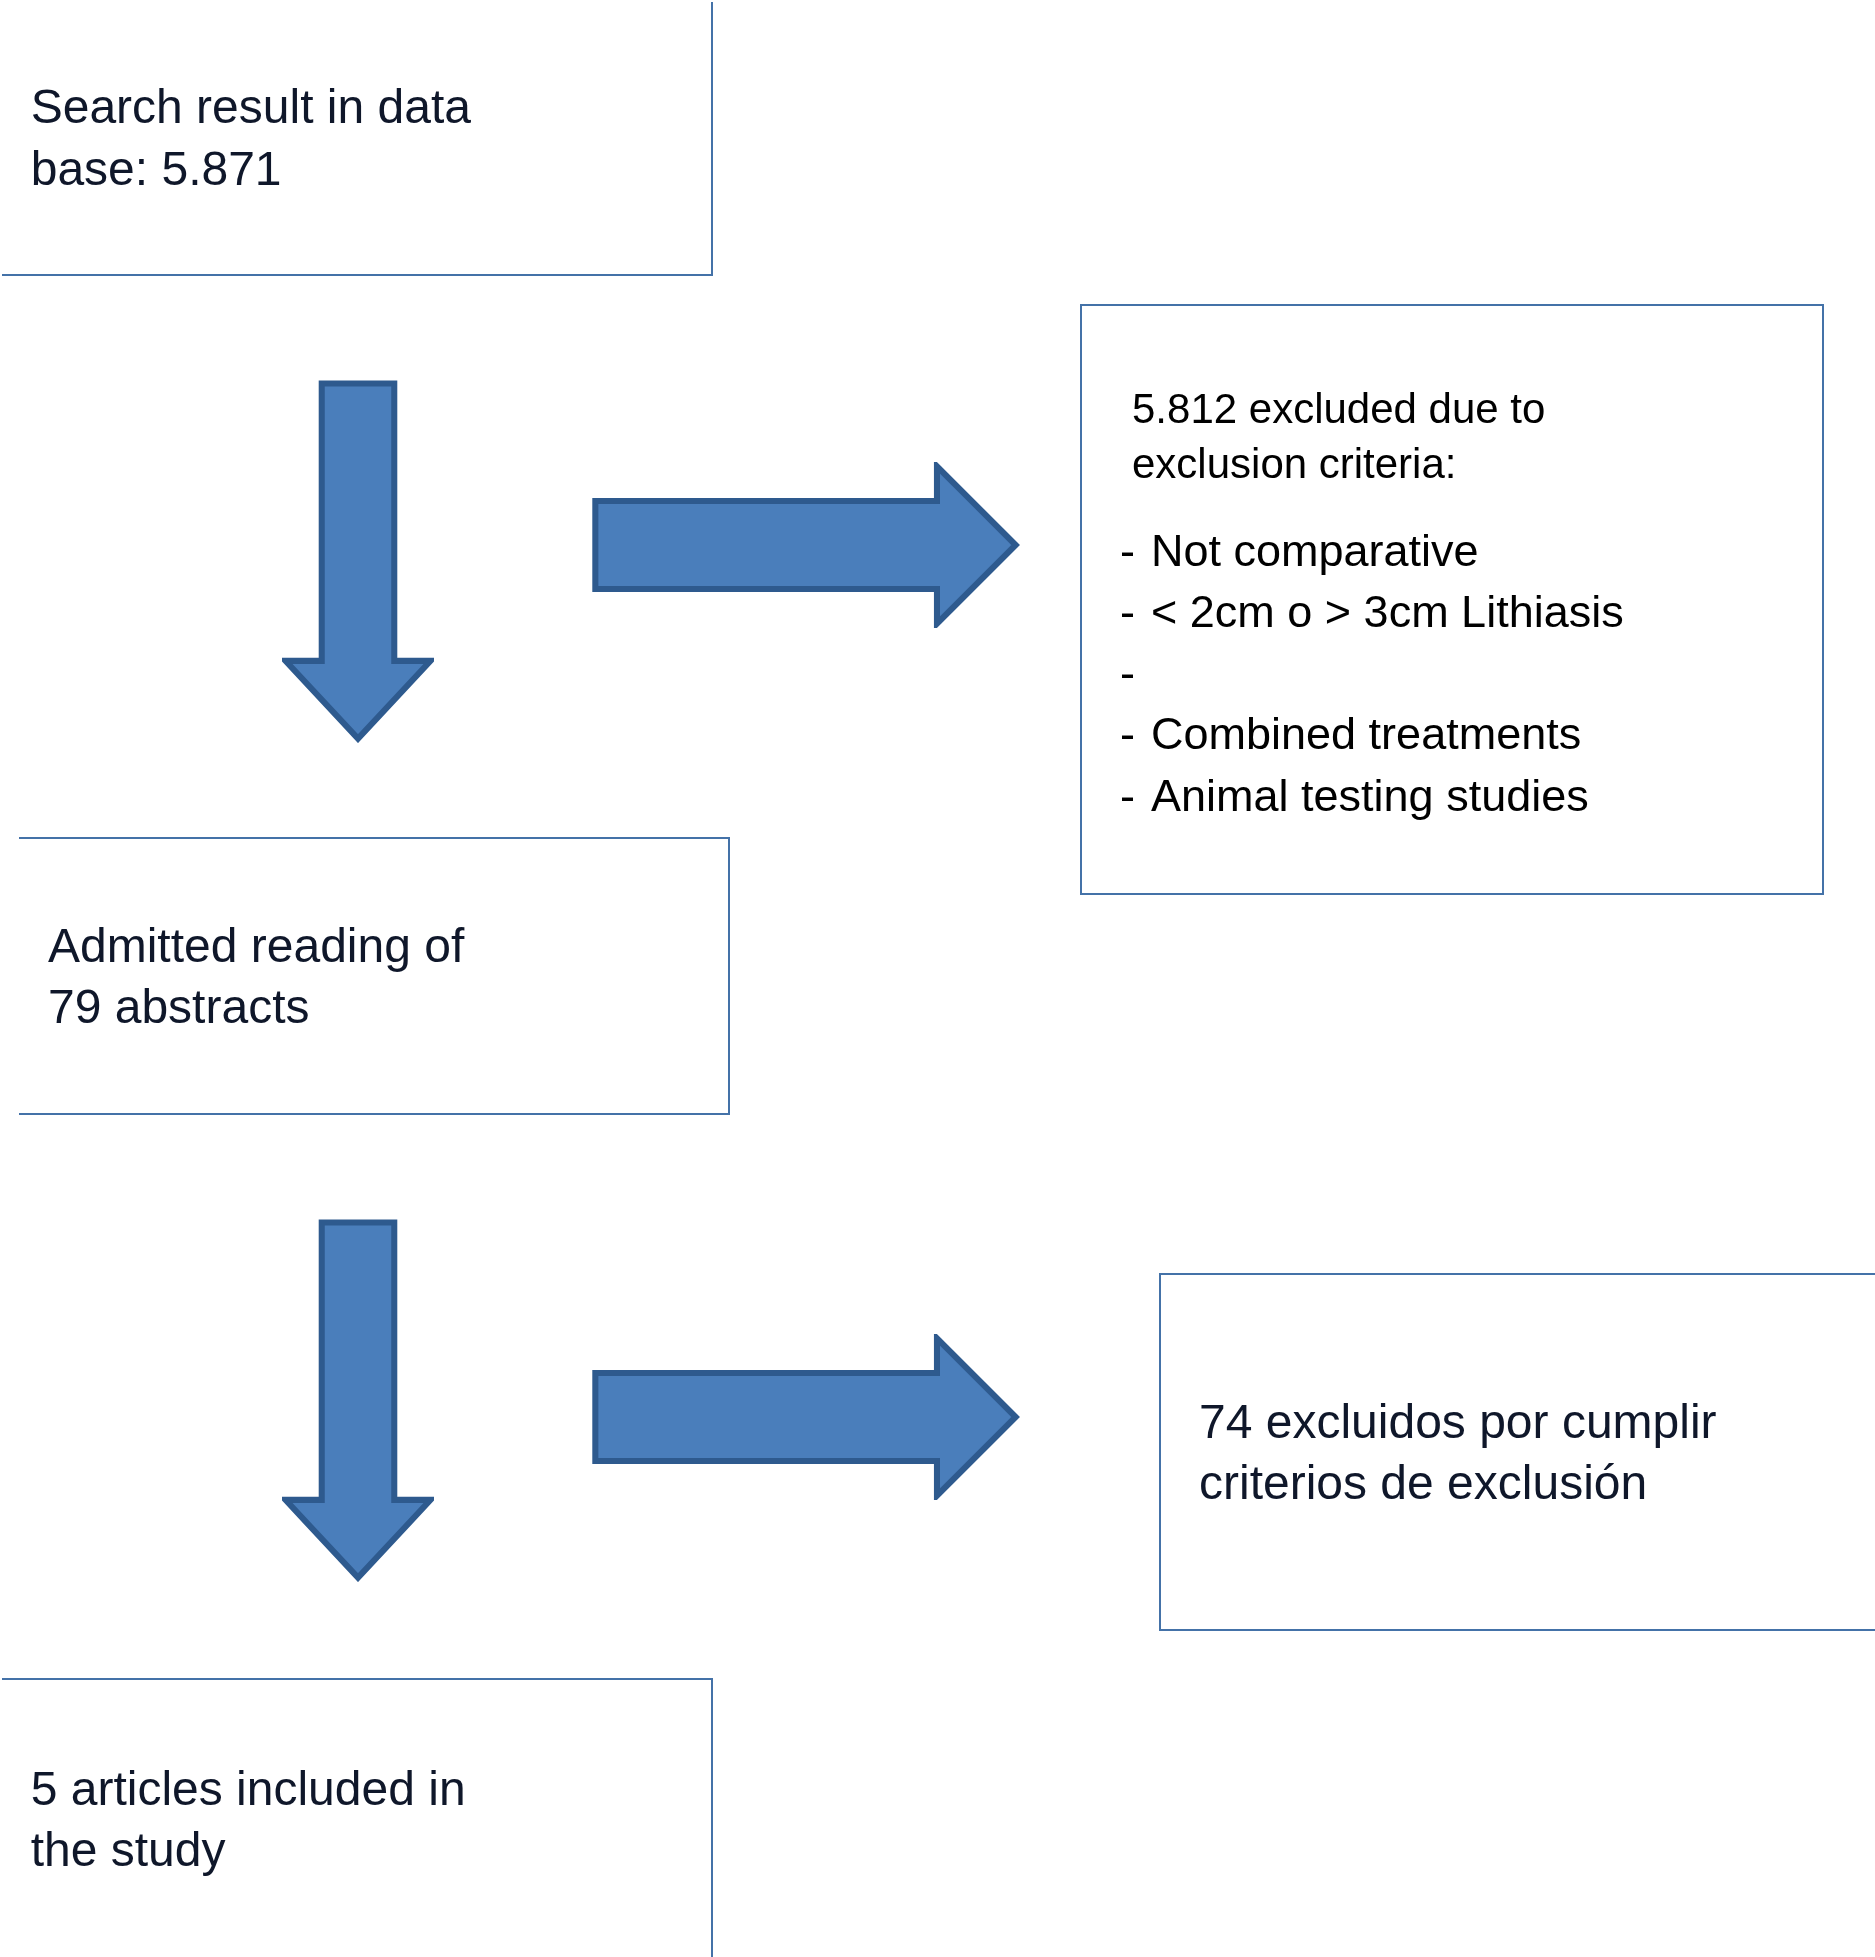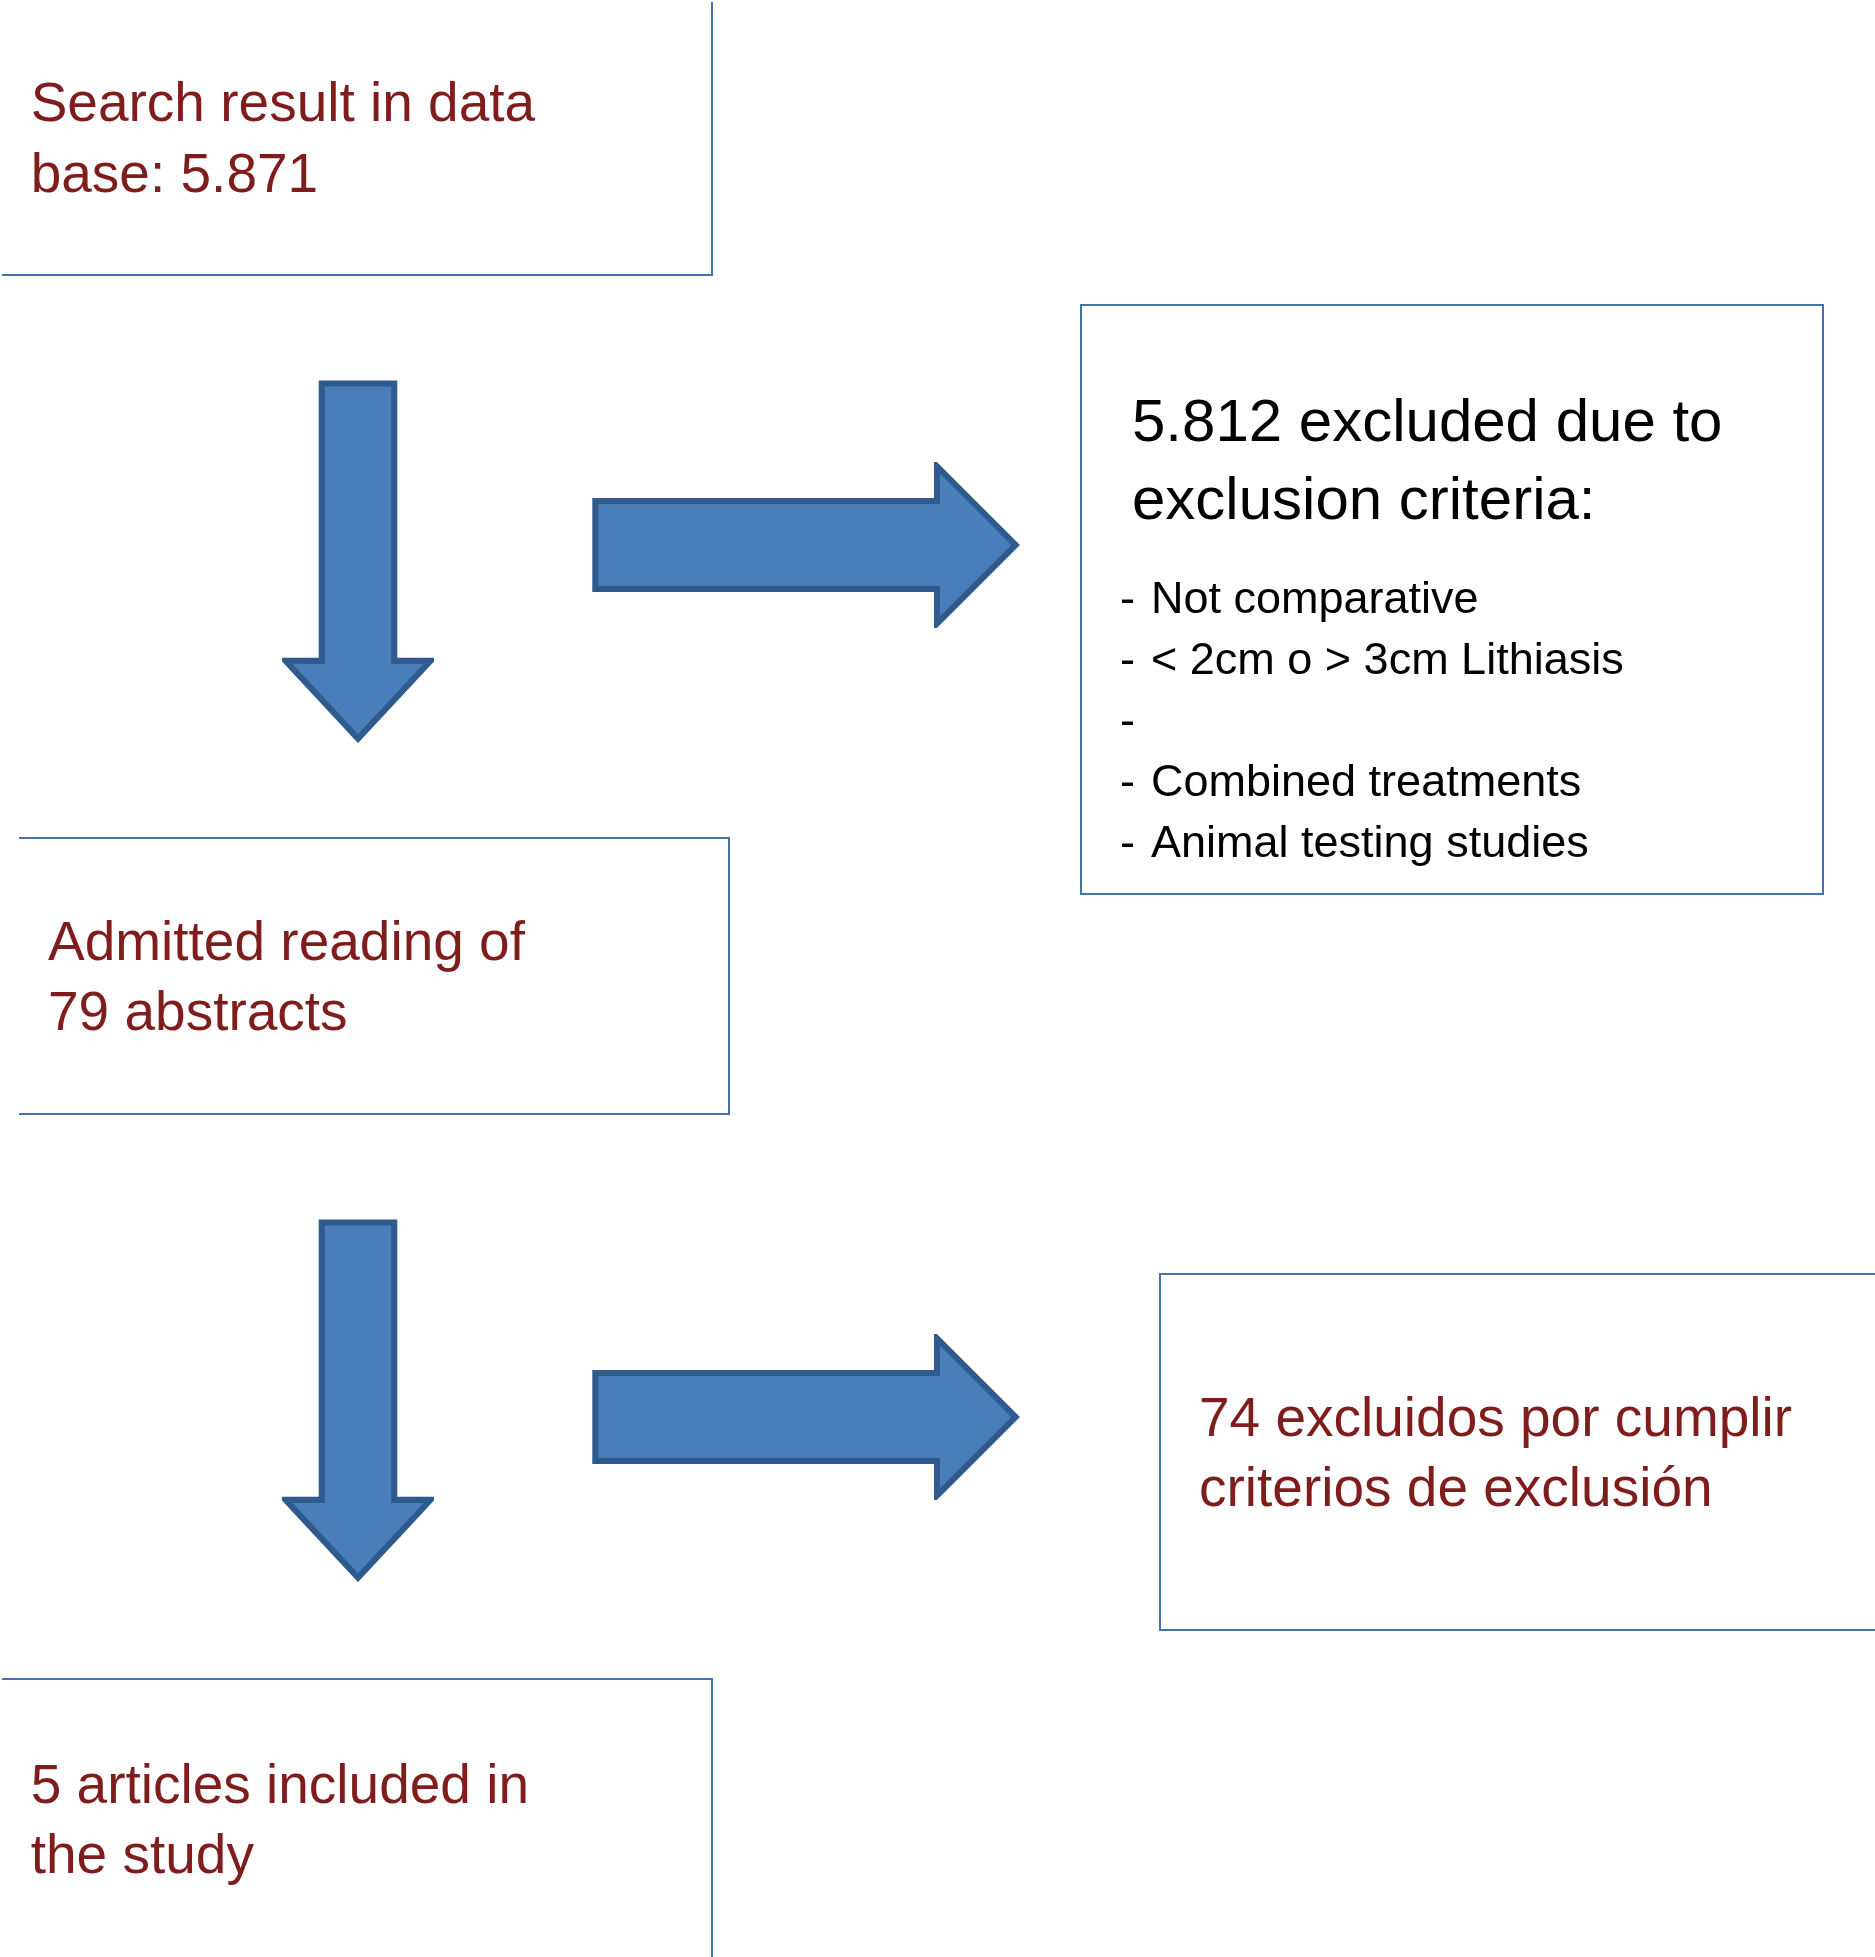--- a/index.html
+++ b/index.html
@@ -20,23 +20,23 @@
   .node-box {
     position: absolute;
     box-sizing: border-box;
     background: #ffffff;
     border: 2.6px solid #4472a8;
     display: flex;
     flex-direction: column;
     justify-content: center;
   }
   .node-text {
-    font-size: 55px;
+    font-size: 48px;
     line-height: 1.28;
-    color: #7f1d1d;
+    color: #0f172a;
     white-space: pre-line;
   }
   
   #box-search {
     left: 1.7px;
     top: 1.7px;
     width: 711px;
     height: 274px;
     border-top: 0;
     border-left: 0;
@@ -48,21 +48,21 @@
     left: 1080px;
     top: 304px;
     width: 744px;
     height: 591px;
     padding-left: 38px;
     padding-right: 17.3px;
     justify-content: flex-start;
     padding-top: 76px;
   }
   #box-exclusion .excl-head {
-    font-size: 60px;
+    font-size: 42px;
     line-height: 1.30;
     color: #000000;
     margin-left: 12px;
     white-space: pre-line;
   }
   #box-exclusion .excl-list {
     margin: 31px 0 0 0;
     padding: 0;
     list-style: none;
   }

